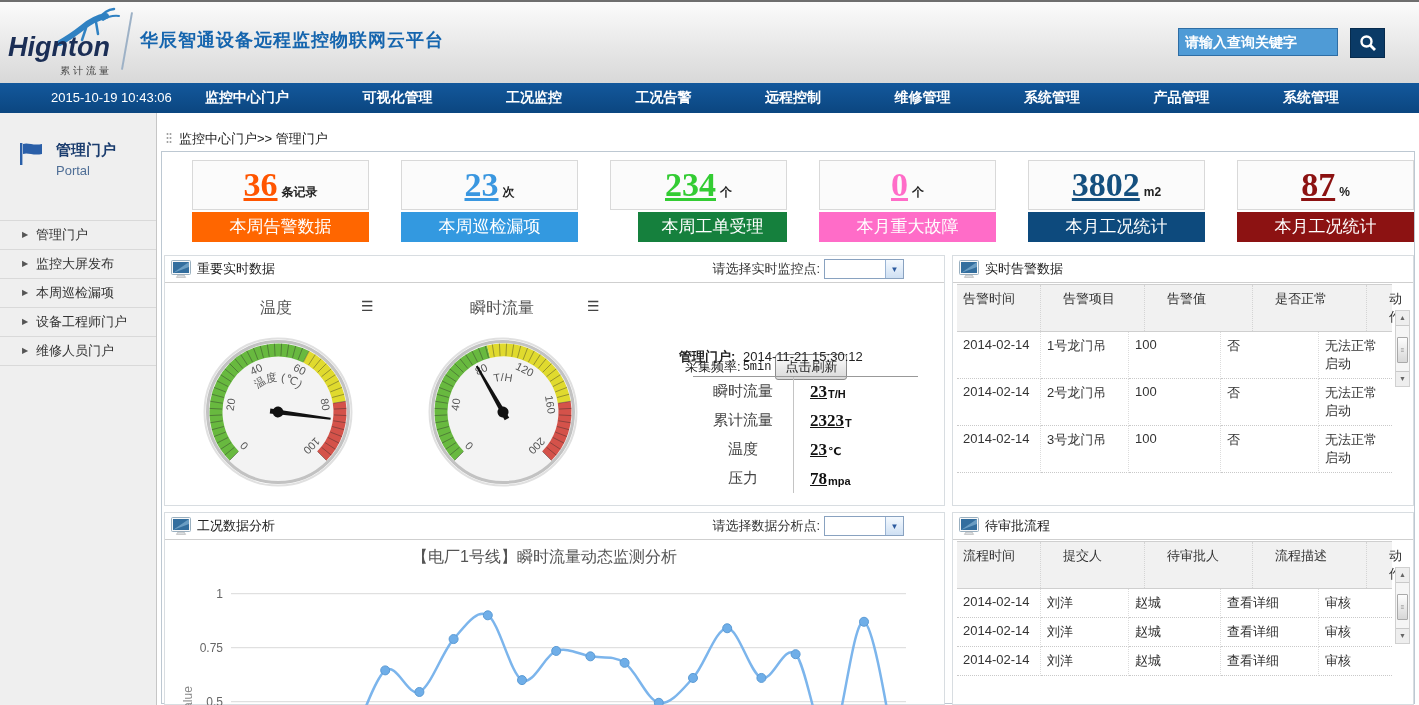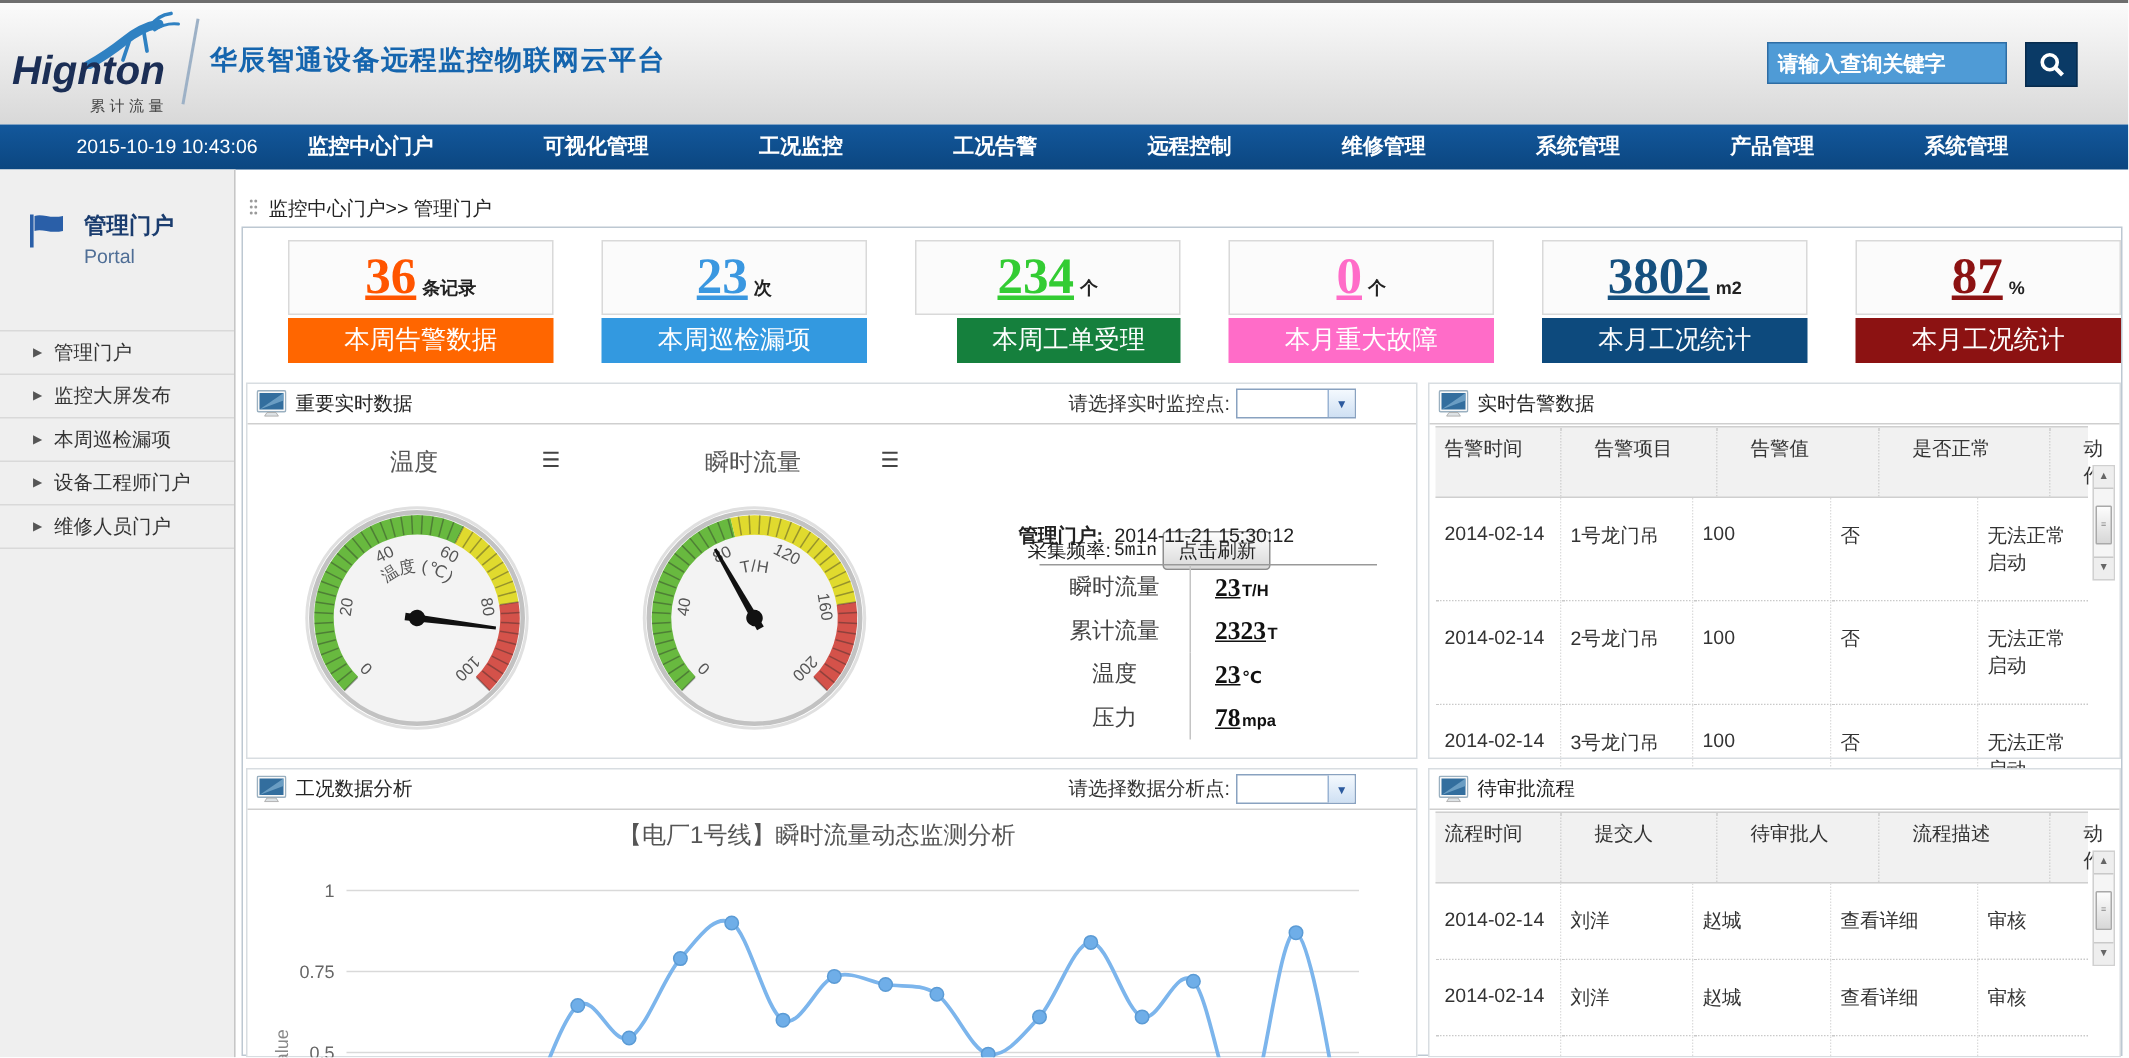--- a/index.html
+++ b/index.html
@@ -87,21 +87,21 @@
 
   
   .chart-title{position:absolute;left:0;right:20px;top:34px;text-align:center;font-size:16px;color:#555;}
   .chart-svg{position:absolute;left:0;top:43px;width:779px;height:150px;}
 
   
   .tbl{position:absolute;left:4px;right:21px;top:28px;font-size:13px;}
   .trow{display:grid;grid-template-columns:84px 88px 92px 98px auto;}
   .thead{background:#f1f1f1;border-top:1px solid #cfcfcf;border-bottom:1px solid #cfcfcf;gap:16px;}
   .th{padding:5px 6px;color:#333;border-right:1px dotted #d4d4d4;}
-  .td{padding:16px 6px;color:#333;border-right:1px dotted #dcdcdc;border-bottom:1px dotted #c9c9c9;}
+  .td{padding:5px 6px;color:#333;border-right:1px dotted #dcdcdc;border-bottom:1px dotted #c9c9c9;}
   .th:last-child,.td:last-child{border-right:none;}
   .vscroll{position:absolute;right:3px;top:54px;width:15px;height:77px;background:#f5f5f5;border:1px solid #d0d0d0;box-sizing:border-box;}
   .sb-btn{height:14px;background:#eee;border-bottom:1px solid #c9c9c9;font-size:7px;color:#666;text-align:center;line-height:14px;cursor:pointer;}
   .sb-btn.dn{position:absolute;bottom:0;left:0;right:0;border-top:1px solid #c9c9c9;border-bottom:none;}
   .sb-thumb{position:absolute;left:1px;right:1px;top:26px;height:24px;background:linear-gradient(#fdfdfd,#d7d7d7);
     border:1px solid #a9a9a9;border-radius:1px;cursor:grab;font-size:6px;color:#888;text-align:center;line-height:24px;}
 </style>
 </head>
 <body>
 

